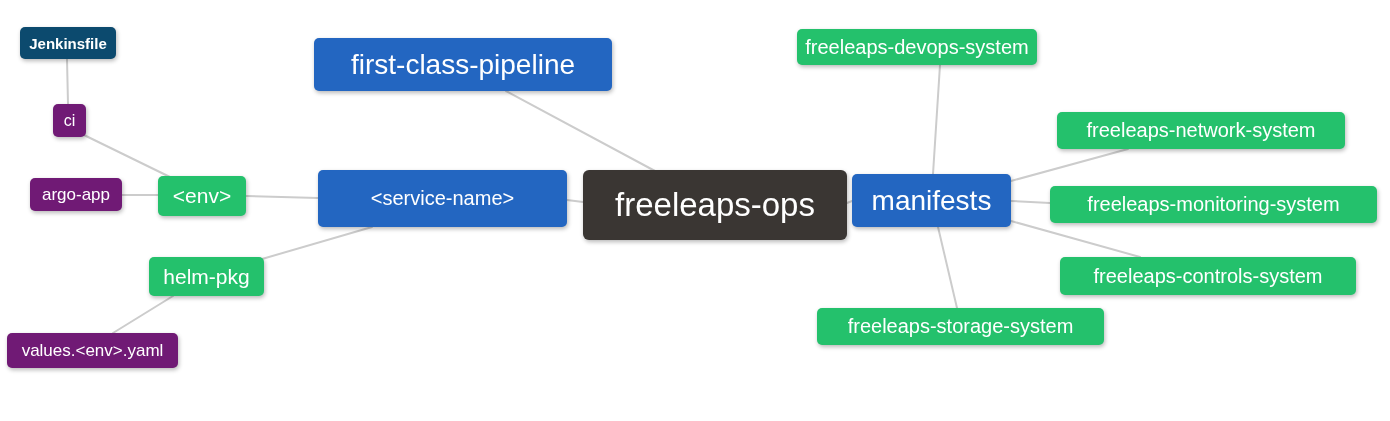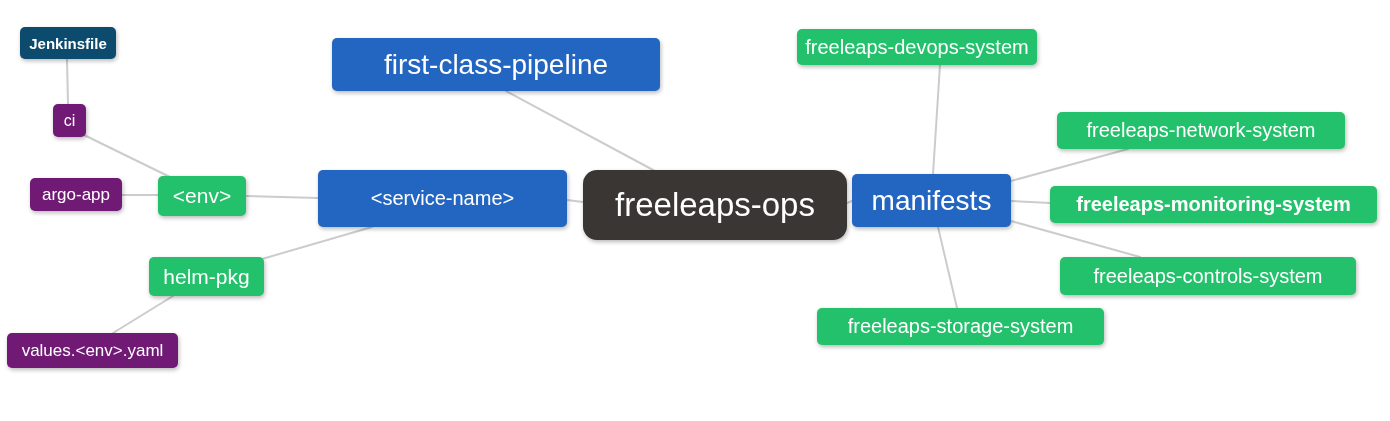--- a/index.html
+++ b/index.html
@@ -34,40 +34,40 @@
     justify-content: center;
     color: #ffffff;
     white-space: nowrap;
     border-radius: 5px;
     box-shadow: 1px 2px 4px rgba(0,0,0,0.28);
     z-index: 1;
     cursor: default;
     user-select: none;
   }
 
-  .node--root   { background: #3a3633; border-radius: 14px; }
+  .node--root   { background: #3a3633; border-radius: 6px; }
   .node--blue   { background: #2366c1; }
   .node--green  { background: #24c16c; }
   .node--red    { background: #701a75; }
   .node--orange { background: #0c4a6e; font-weight: bold; }
 
   
   #node-jenkinsfile          { left: 20px;   top: 27px;  width: 96px;  height: 32px; font-size: 15px; }
   #node-ci                   { left: 53px;   top: 104px; width: 33px;  height: 33px; font-size: 16px; }
   #node-argo-app             { left: 30px;   top: 178px; width: 92px;  height: 33px; font-size: 17px; }
   #node-env                  { left: 158px;  top: 176px; width: 88px;  height: 40px; font-size: 21px; }
   #node-helm-pkg             { left: 149px;  top: 257px; width: 115px; height: 39px; font-size: 21px; }
   #node-values-env-yaml      { left: 7px;    top: 333px; width: 171px; height: 35px; font-size: 17px; }
-  #node-first-class-pipeline { left: 332px;  top: 38px;  width: 328px; height: 53px; font-size: 28px; }
+  #node-first-class-pipeline { left: 314px;  top: 38px;  width: 298px; height: 53px; font-size: 28px; }
   #node-service-name         { left: 318px;  top: 170px; width: 249px; height: 57px; font-size: 20px; }
   #node-freeleaps-ops        { left: 583px;  top: 170px; width: 264px; height: 70px; font-size: 33px; }
   #node-manifests            { left: 852px;  top: 174px; width: 159px; height: 53px; font-size: 28px; }
   #node-devops-system        { left: 797px;  top: 29px;  width: 240px; height: 36px; font-size: 20px; }
   #node-network-system       { left: 1057px; top: 112px; width: 288px; height: 37px; font-size: 20px; }
-  #node-monitoring-system    { left: 1050px; top: 186px; width: 327px; height: 37px; font-size: 20px; font-weight: bold; }
+  #node-monitoring-system    { left: 1050px; top: 186px; width: 327px; height: 37px; font-size: 20px; }
   #node-controls-system      { left: 1060px; top: 257px; width: 296px; height: 38px; font-size: 20px; }
   #node-storage-system       { left: 817px;  top: 308px; width: 287px; height: 37px; font-size: 20px; }
 </style>
 </head>
 <body>
 
 <div class="canvas">
 
   <svg class="edges" viewBox="0 0 1390 421" xmlns="http://www.w3.org/2000/svg">
     <line x1="67" y1="59" x2="68" y2="104"></line>

